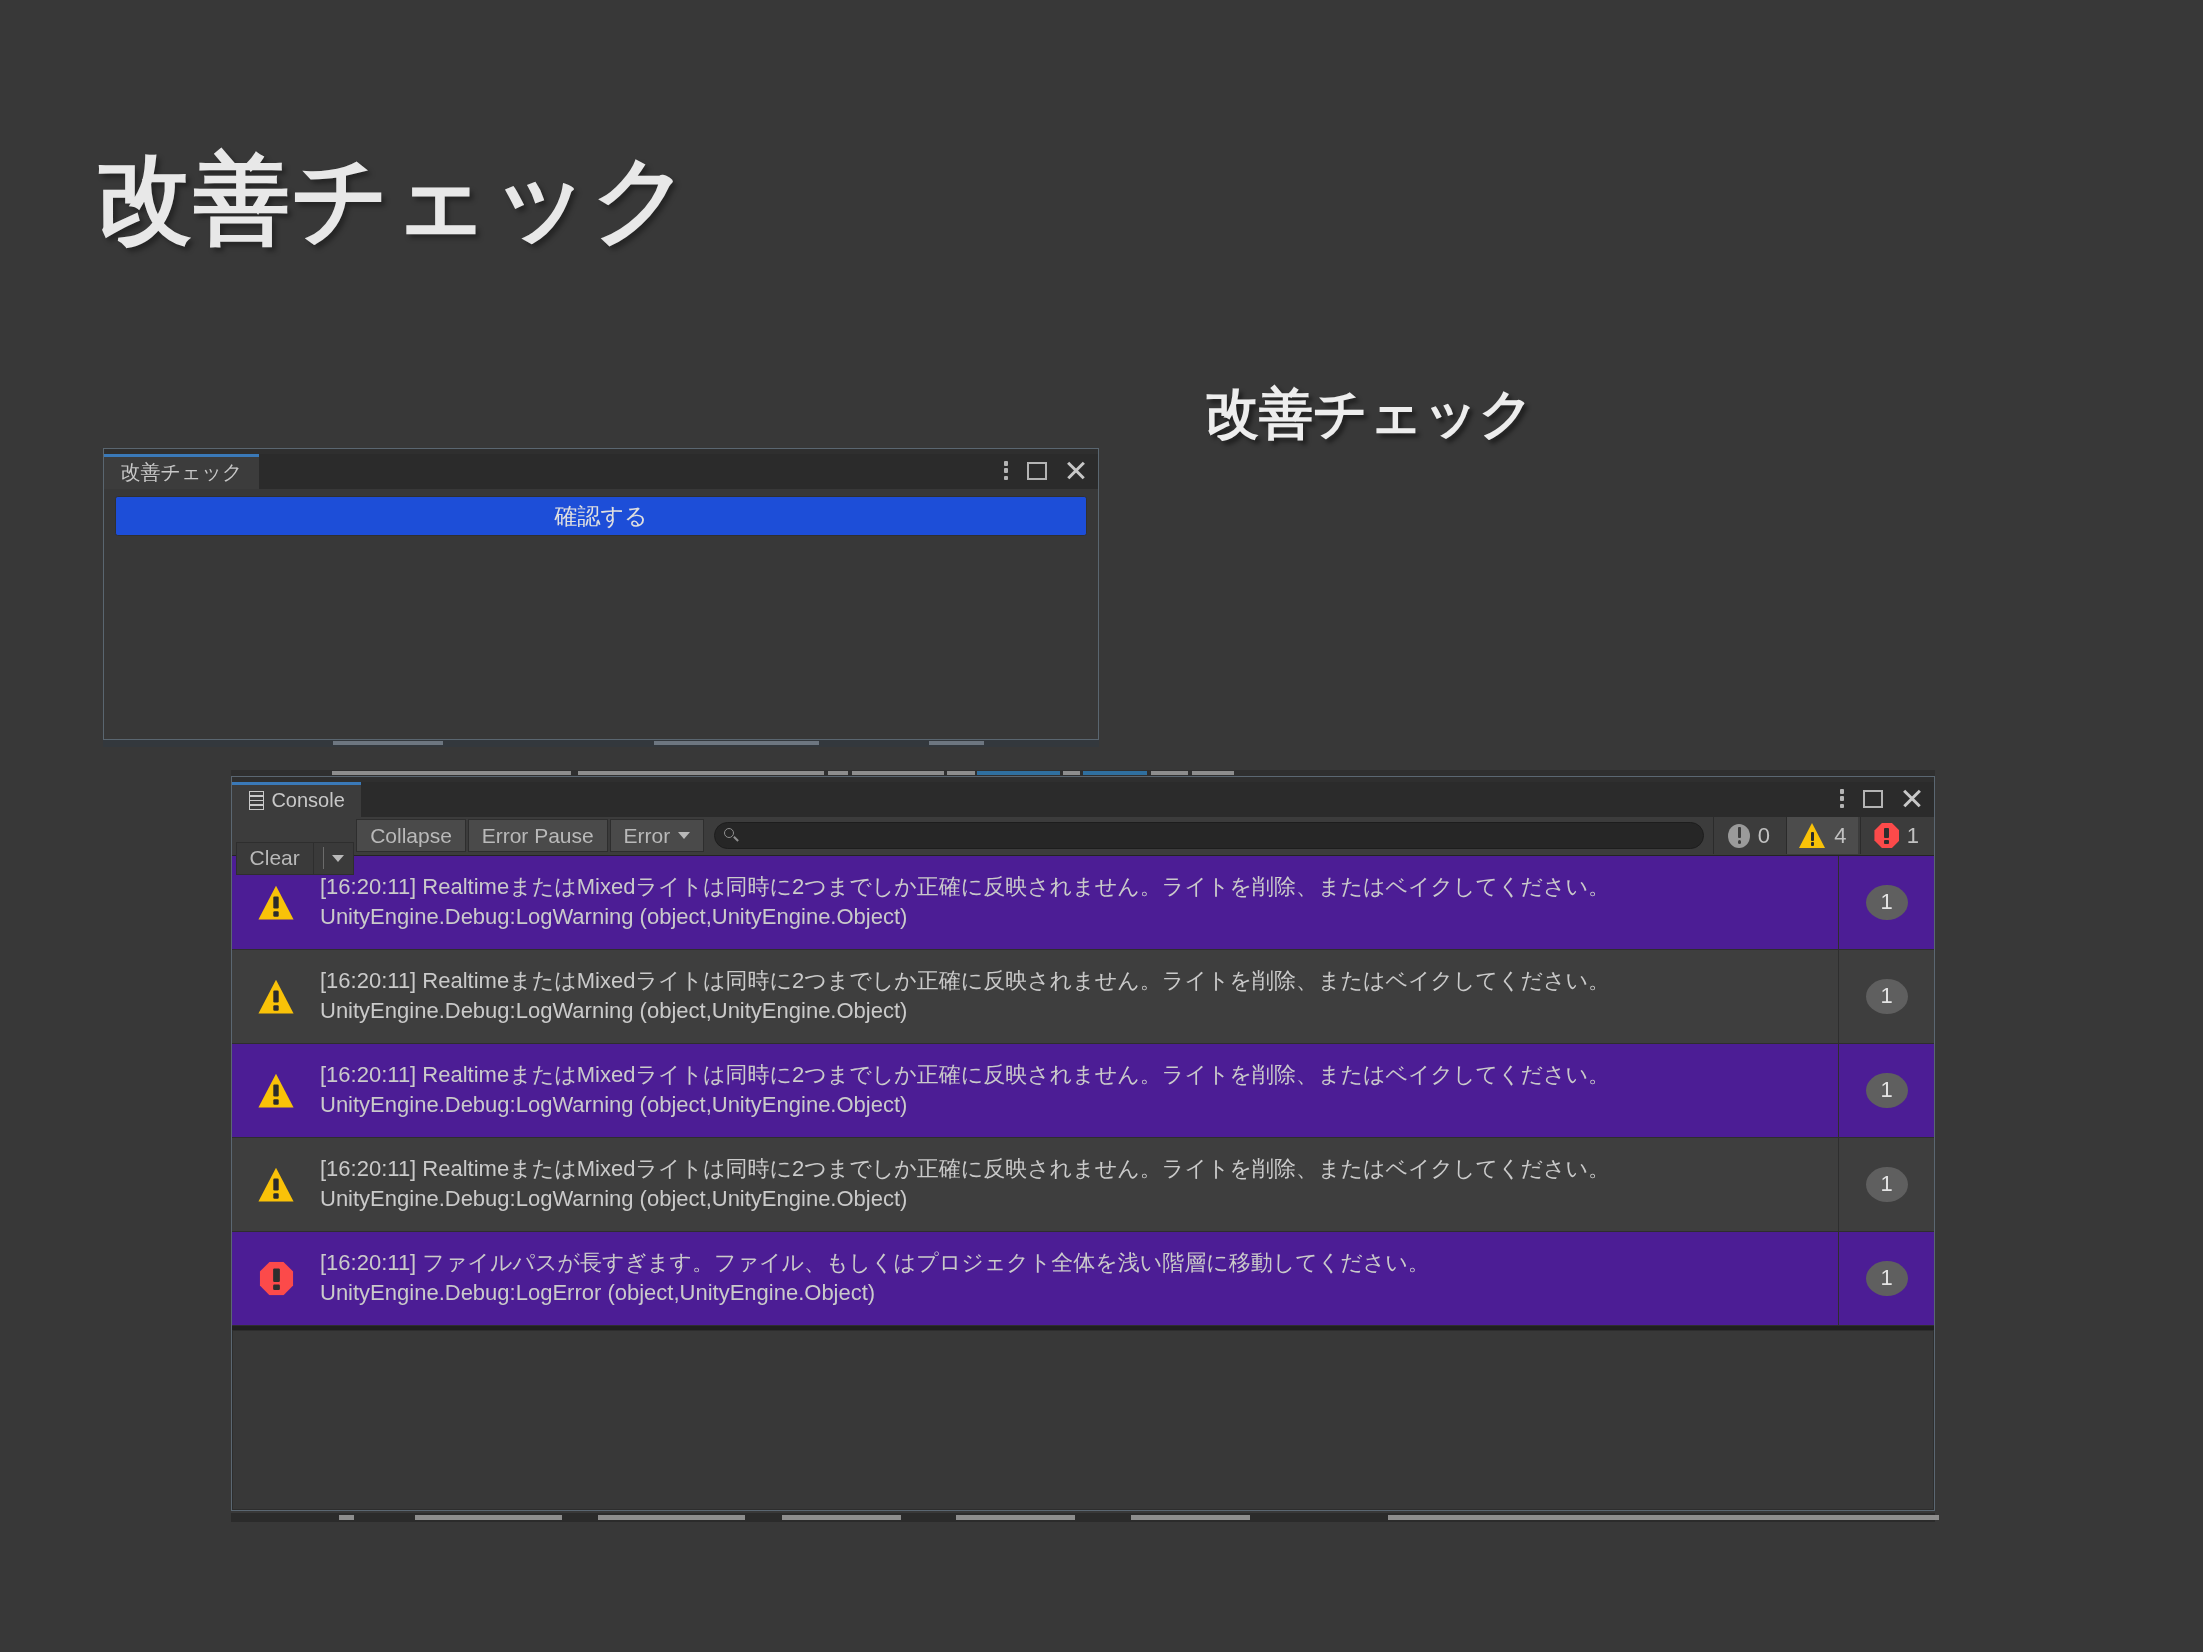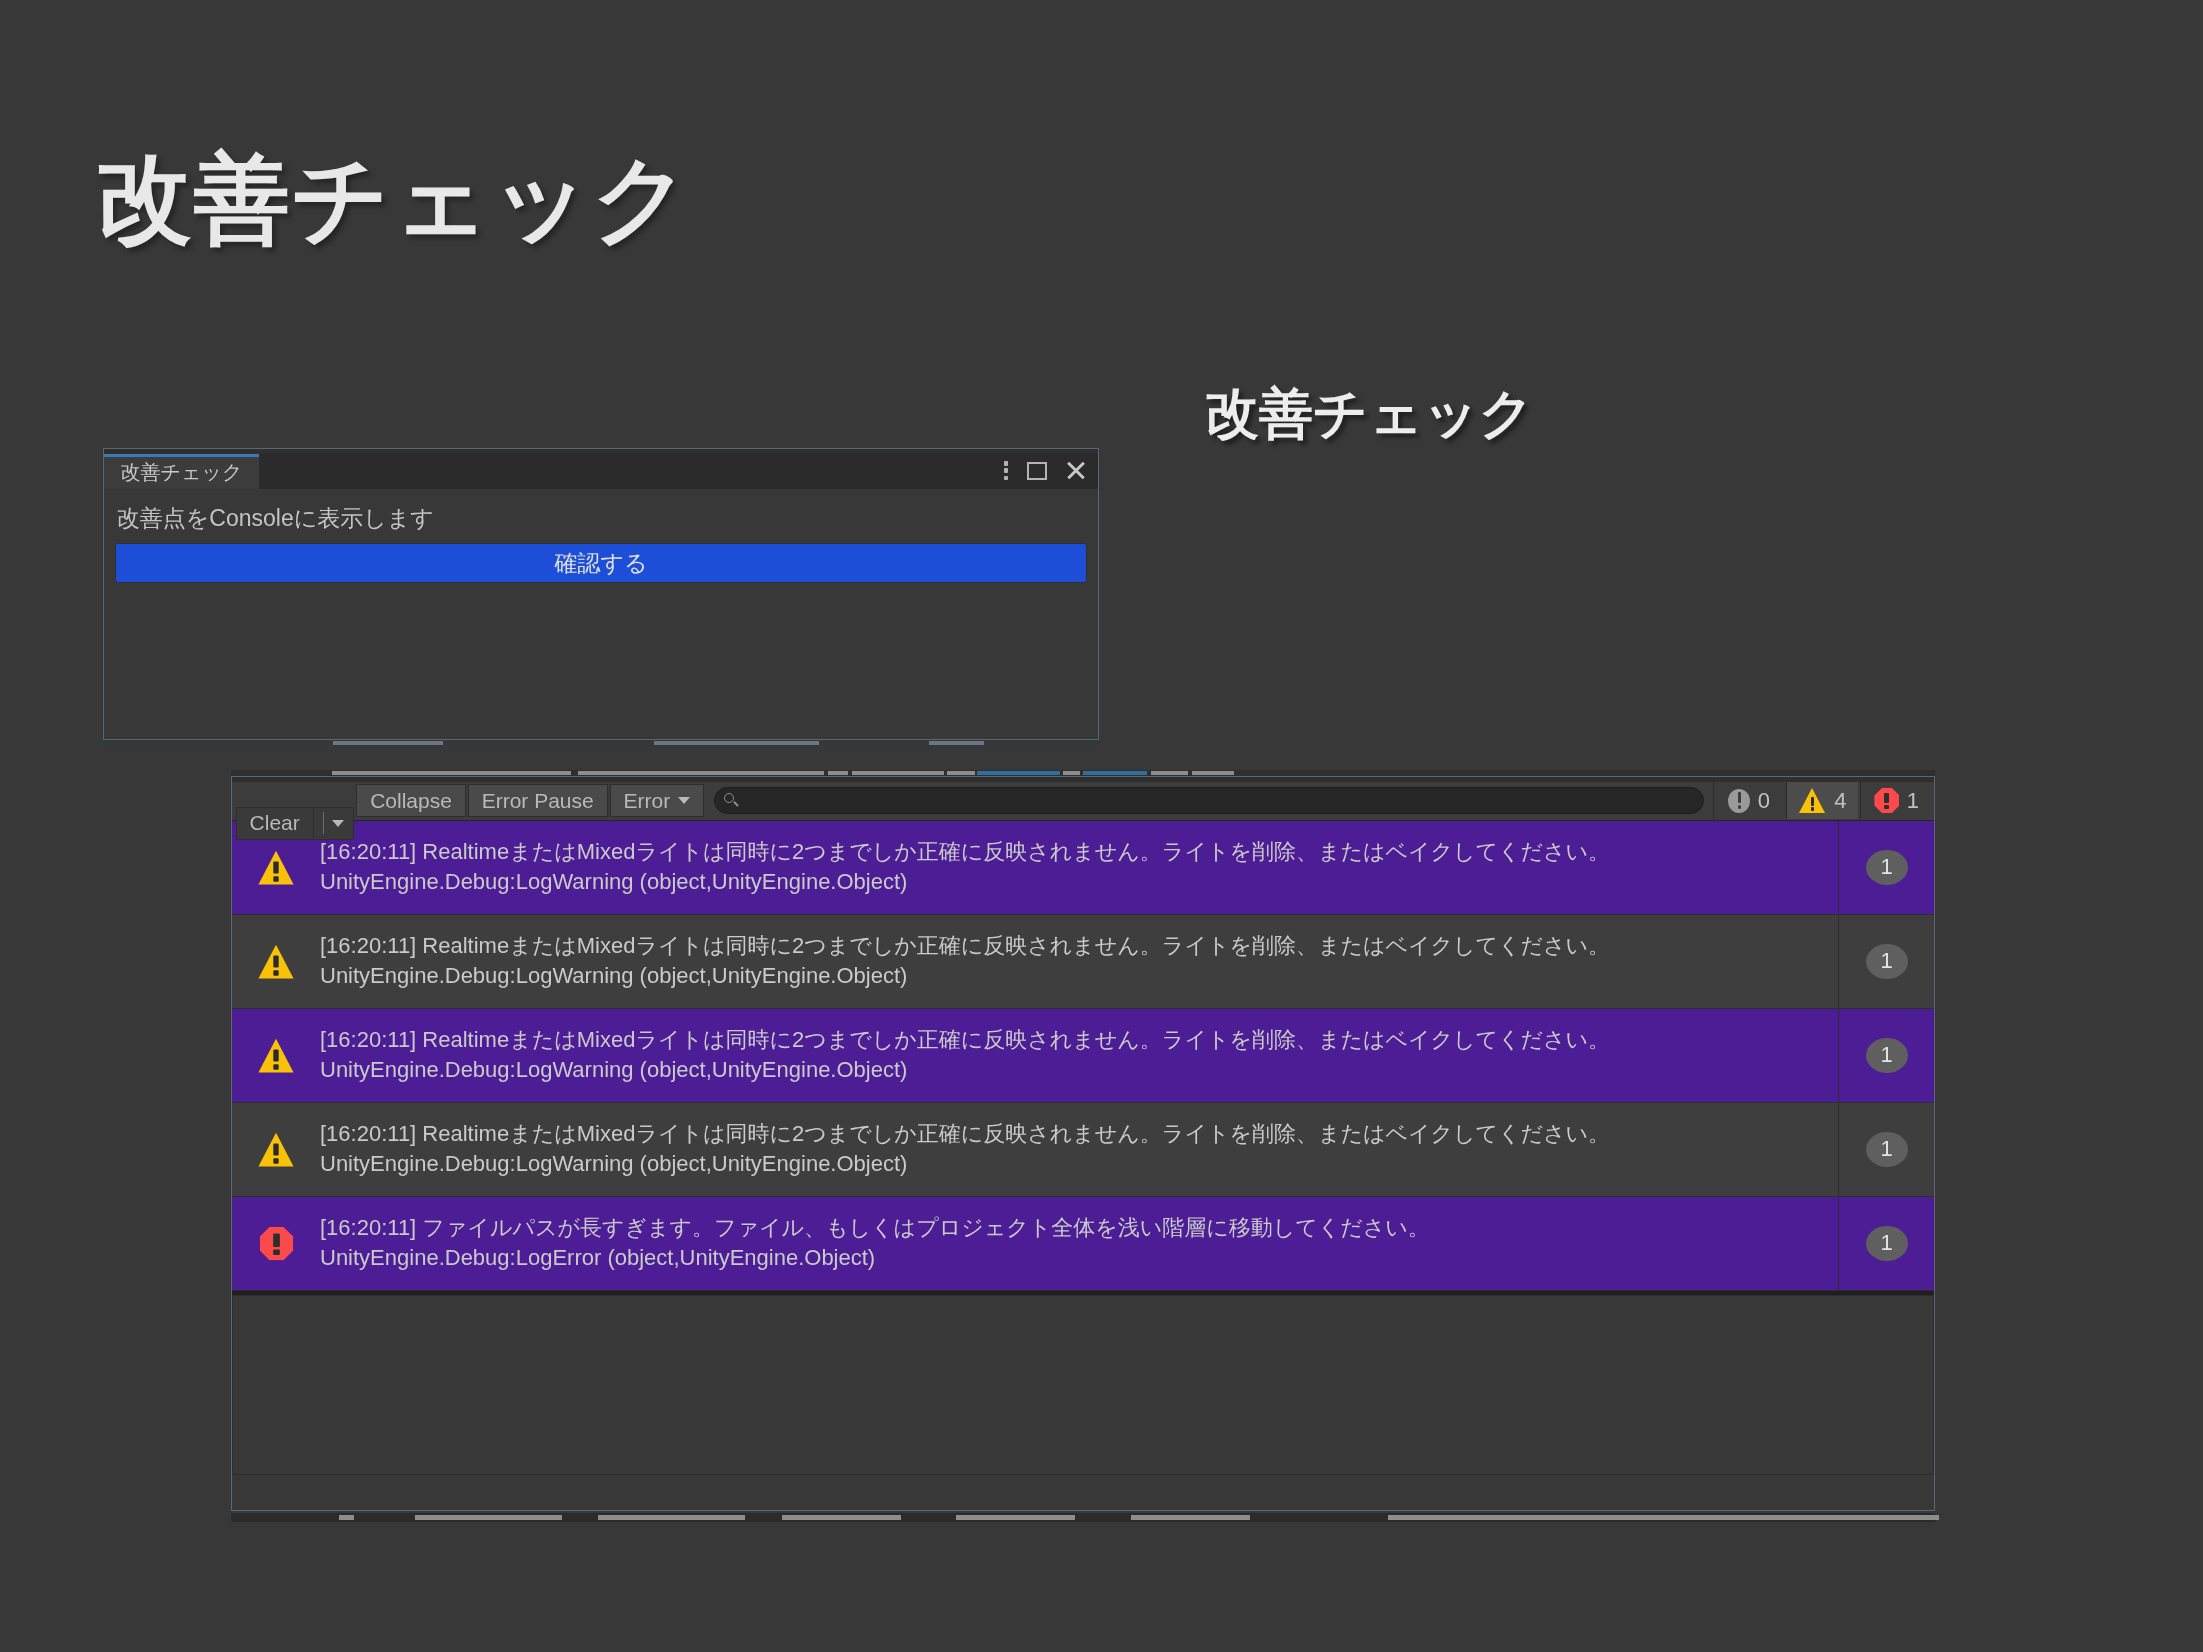--- a/index.html
+++ b/index.html
@@ -373,21 +373,20 @@
       <div class="ctl ctl-dots">
           <span></span>
           <span></span>
           <span></span>
         </div>
       <div class="ctl ctl-max"></div>
       <div class="ctl ctl-close"></div>
     </div>
   </div>
   <div id="check-body">
-    <div id="check-desc">改善点をConsoleに表示します</div>
     <button id="confirm-button">確認する</button>
   </div>
 </div>
 <div id="check-bottom-strip">
   <div class="seg" style="left:230px;width:110px"></div>
   <div class="seg" style="left:551px;width:165px"></div>
   <div class="seg" style="left:826px;width:55px"></div>
 </div>
 
 <div id="editor-strip">
@@ -398,20 +397,39 @@
   <div class="seg" style="left:716px;width:27.5px"></div>
   <div class="seg blue" style="left:746px;width:83px"></div>
   <div class="seg" style="left:832px;width:16.5px"></div>
   <div class="seg blue" style="left:852px;width:64px"></div>
   <div class="seg" style="left:920px;width:37px"></div>
   <div class="seg" style="left:961px;width:42px"></div>
 </div>
 
 <div class="unity-window" id="console-window">
   <div class="win-topstrip"></div>
+  <div class="tabbar">
+    <div class="tab">
+      <span class="tab-icon">
+          <i style="top:3.7px"></i>
+          <i style="top:8.3px"></i>
+          <i style="top:13px"></i>
+        </span>
+      <span>Console</span>
+    </div>
+    <div class="win-controls">
+      <div class="ctl ctl-dots">
+          <span></span>
+          <span></span>
+          <span></span>
+        </div>
+      <div class="ctl ctl-max"></div>
+      <div class="ctl ctl-close"></div>
+    </div>
+  </div>
 
   <div id="console-toolbar">
     <div class="tb-split">
       <button class="tb-btn flat">Clear</button>
       <button class="tb-btn flat" style="padding:0 9.2px">
         <span class="tb-sep"></span>
         <span class="tb-caret"></span>
       </button>
     </div>
     <button class="tb-btn">Collapse</button>

